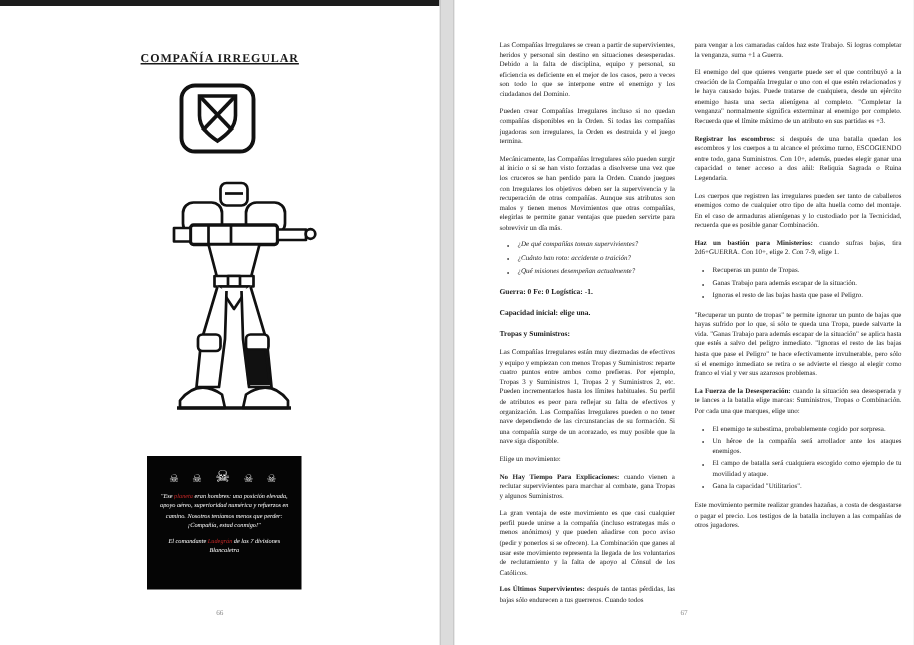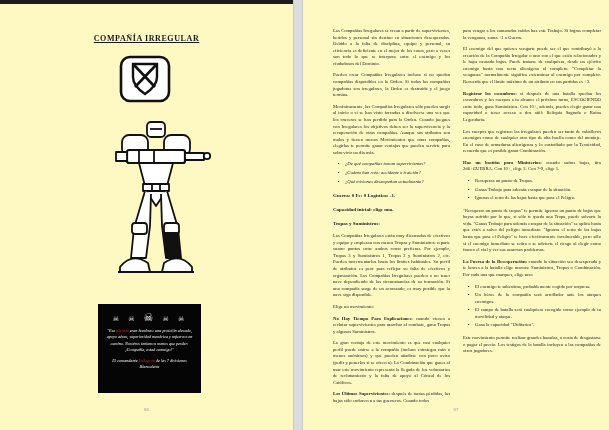--- a/index.html
+++ b/index.html
@@ -1,18 +1,18 @@
 <!DOCTYPE html>
 <html><head>
 <meta charset="utf-8">
 <style>
   html,body{margin:0;padding:0;width:609px;height:430px;overflow:hidden;
     background:#e2e2e2;font-family:"Liberation Serif",serif;color:#1a1a1a;
     -webkit-text-size-adjust:none;}
-  .page{position:absolute;background:#fef9c3;}
+  .page{position:absolute;background:#ffffff;}
   #left-page{left:0;top:4px;width:293px;height:426px;}
   #right-page{left:303px;top:0;width:306px;height:430px;}
   #top-strip{position:absolute;left:0;top:0;width:293px;height:4px;background:#1c1c1c;}
   #gutter{position:absolute;left:293px;top:0;width:10px;height:430px;background:#dcdcdc;
     border-left:1px solid #c9c9c9;border-right:1px solid #c9c9c9;box-sizing:border-box;}
 
   
   .lp-title{position:absolute;left:0;top:30px;width:293px;text-align:center;
     font-weight:bold;font-size:8px;letter-spacing:.6px;text-decoration:underline;}
   .badge{position:absolute;left:118px;top:50px;}

